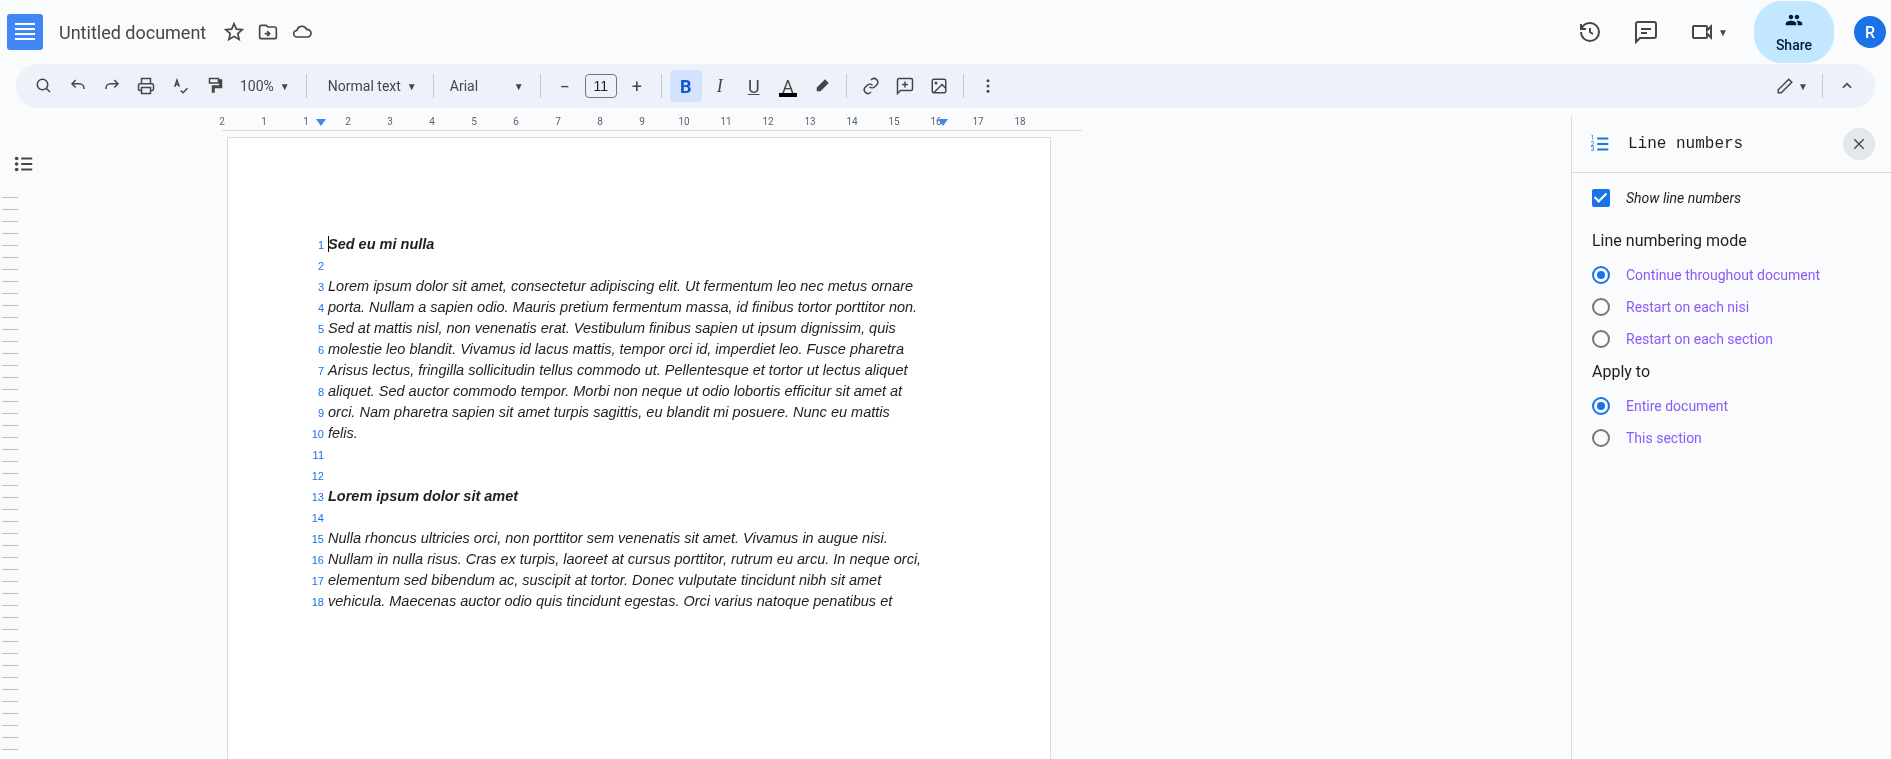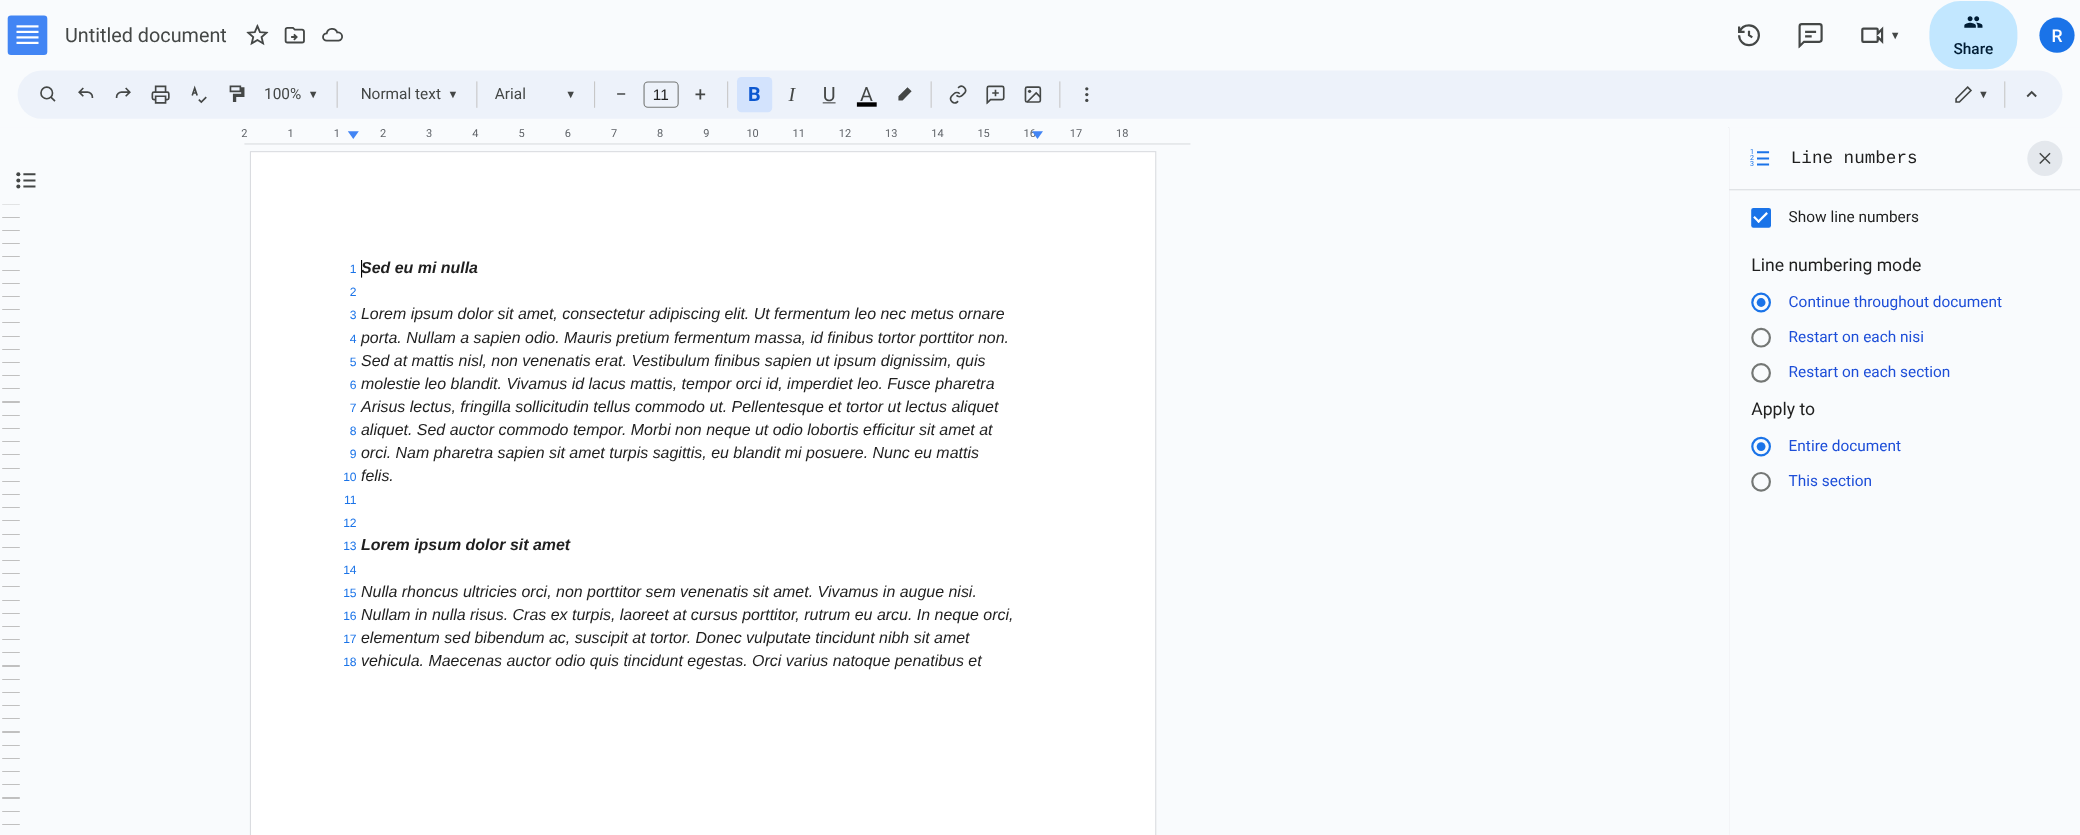--- a/index.html
+++ b/index.html
@@ -61,27 +61,27 @@
 .sidebar { width: 320px; background: #f9fbfd; border-left: 1px solid #dadce0; display: flex; flex-direction: column;}
 .sidebar-header { display: flex; align-items: center; padding: 12px 16px; gap: 16px;}
 .sidebar-title-icon { width: 24px; height: 24px; display: flex; align-items: center; justify-content: center;}
 .sidebar-title { font-size: 16px; color: #1f1f1f; flex: 1; font-family: Liberation Mono, monospace; }
 .sidebar-close { width: 32px; height: 32px; border-radius: 50%; background: #e4e8ed; display: flex; align-items: center; justify-content: center; cursor: pointer; color: #444746;}
 .sidebar-divider { height: 1px; background: #dadce0; }
 .sidebar-body { padding: 16px 20px; }
 .checkbox-row { display: flex; align-items: center; gap: 16px; margin-bottom: 24px; }
 .chk { width: 18px; height: 18px; background: #1a73e8; border-radius: 2px; position: relative; cursor: pointer;}
 .chk::after { content: ''; position: absolute; left: 5px; top: 1px; width: 5px; height: 10px; border: solid white; border-width: 0 2px 2px 0; transform: rotate(45deg);}
-.chk-label { font-size: 14px; color: #1f1f1f; }
+.chk-label { font-size: 14px; color: #1f1f1f; font-style: italic; }
 .section-title { font-size: 16px; color: #1f1f1f; margin-bottom: 16px; margin-top: 8px;}
 .radio-row { display: flex; align-items: center; gap: 16px; margin-bottom: 14px; cursor: pointer;}
 .radio { width: 18px; height: 18px; border: 2px solid #747775; border-radius: 50%; position: relative; flex-shrink: 0;}
 .radio.checked { border-color: #1a73e8; }
 .radio.checked::after { content: ''; position: absolute; left: 3px; top: 3px; width: 8px; height: 8px; background: #1a73e8; border-radius: 50%;}
-.radio-label { font-size: 14px; color: #1d4ed8; }
+.radio-label { font-size: 14px; color: #8b5cf6; }
 
 svg { display: block; }
 </style>
 </head>
 <body>
 
 <div class="header">
   <div class="logo">
     <div class="logo-icon"></div>
   </div>

